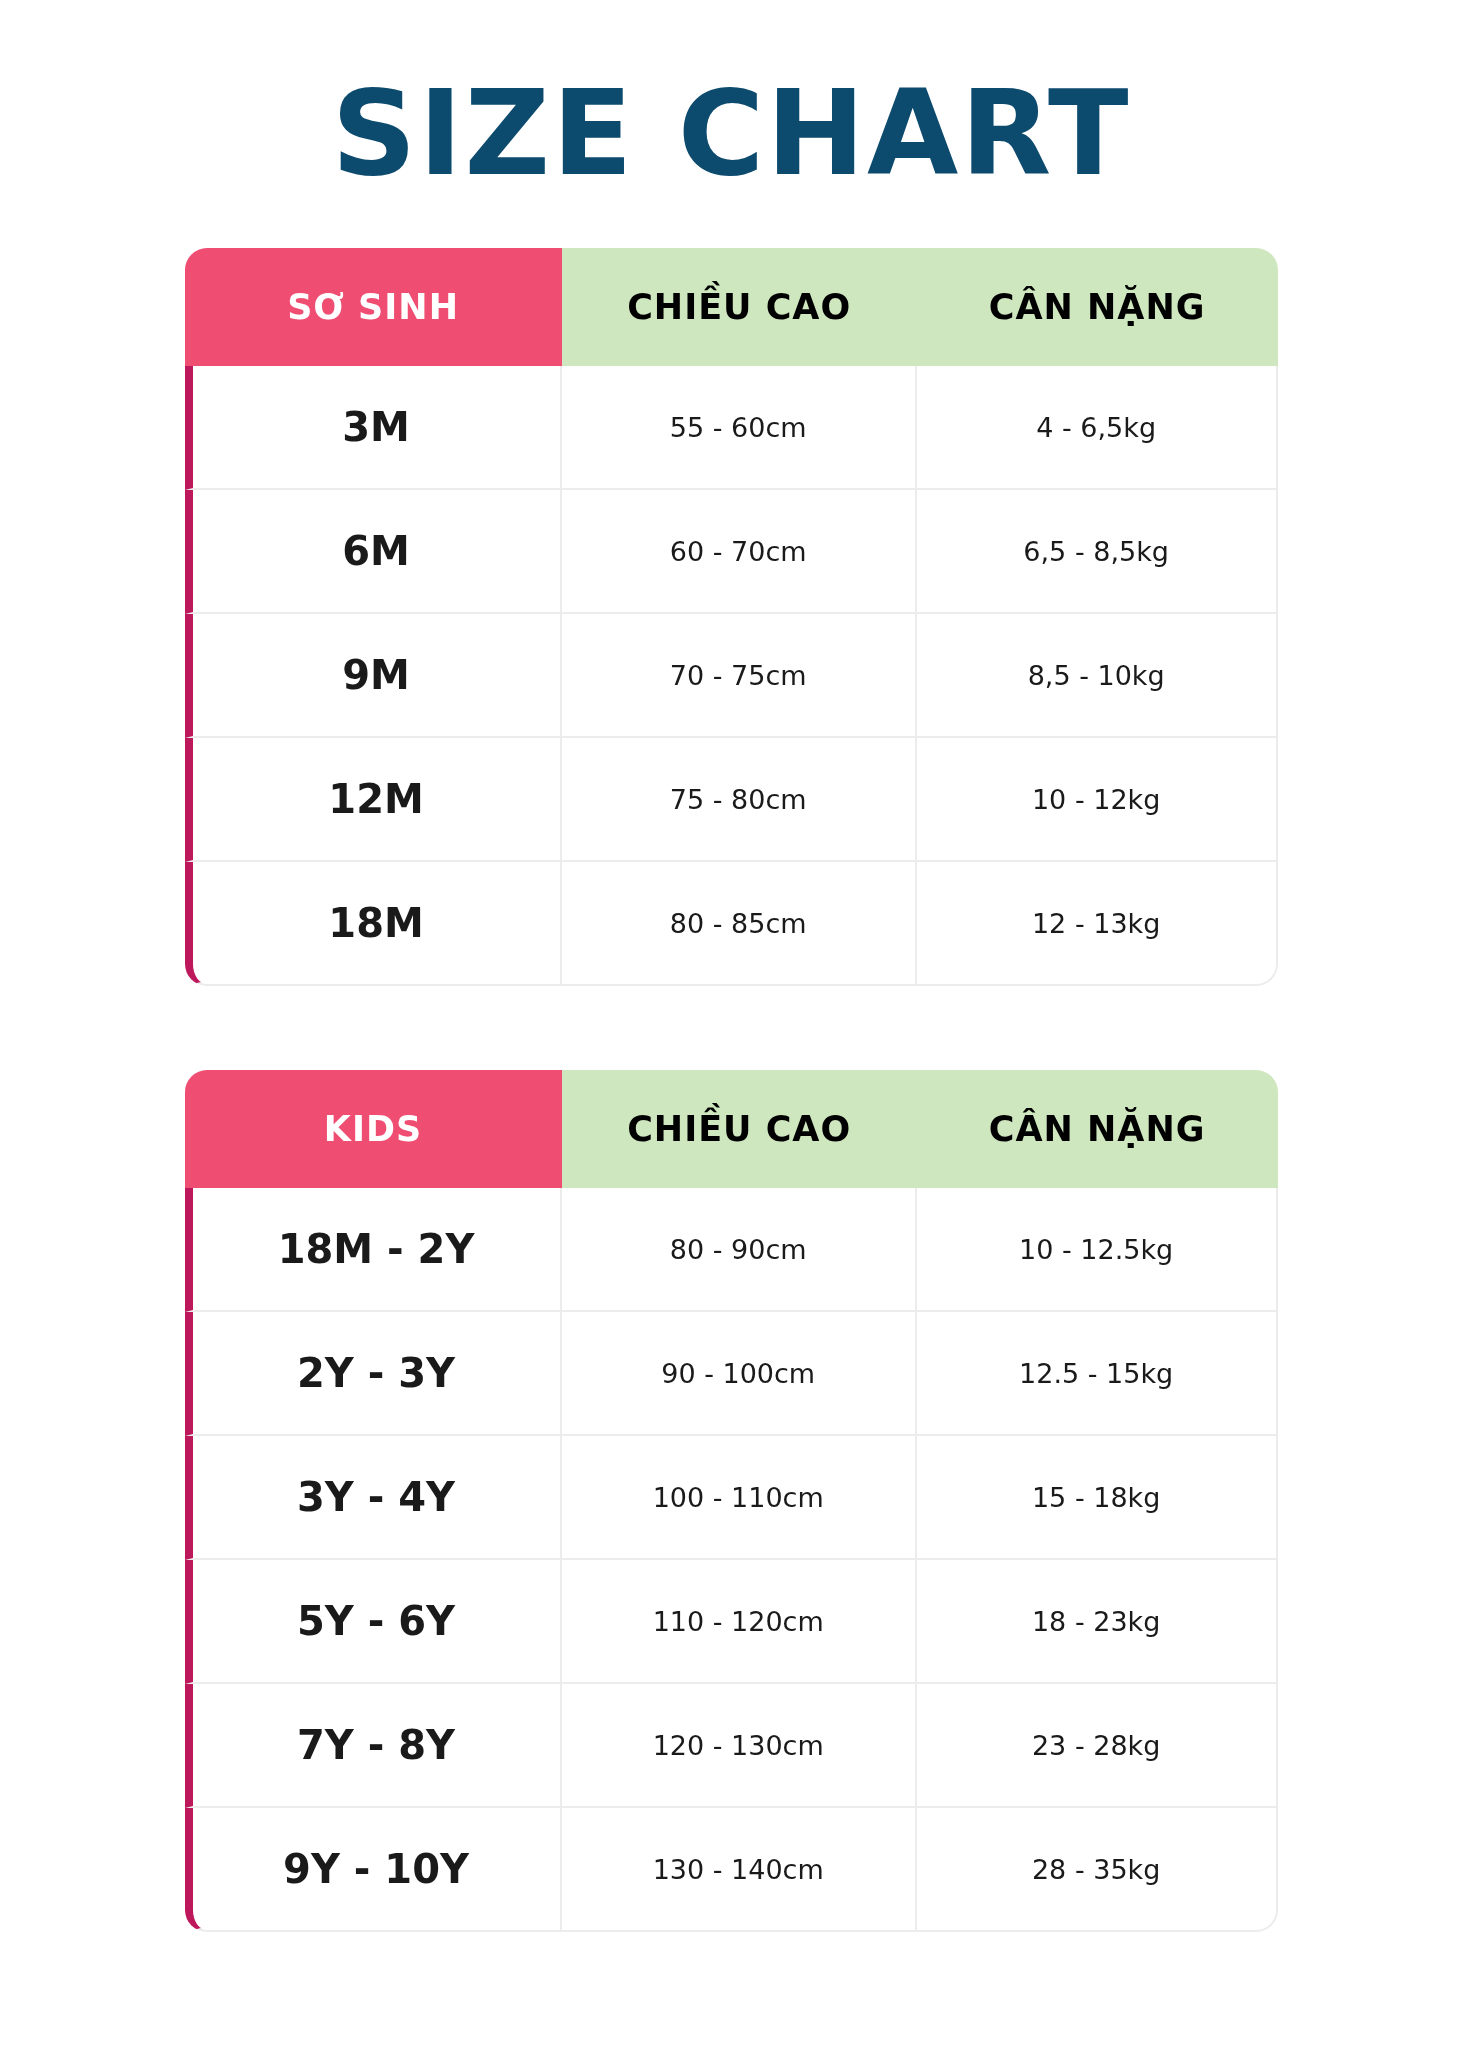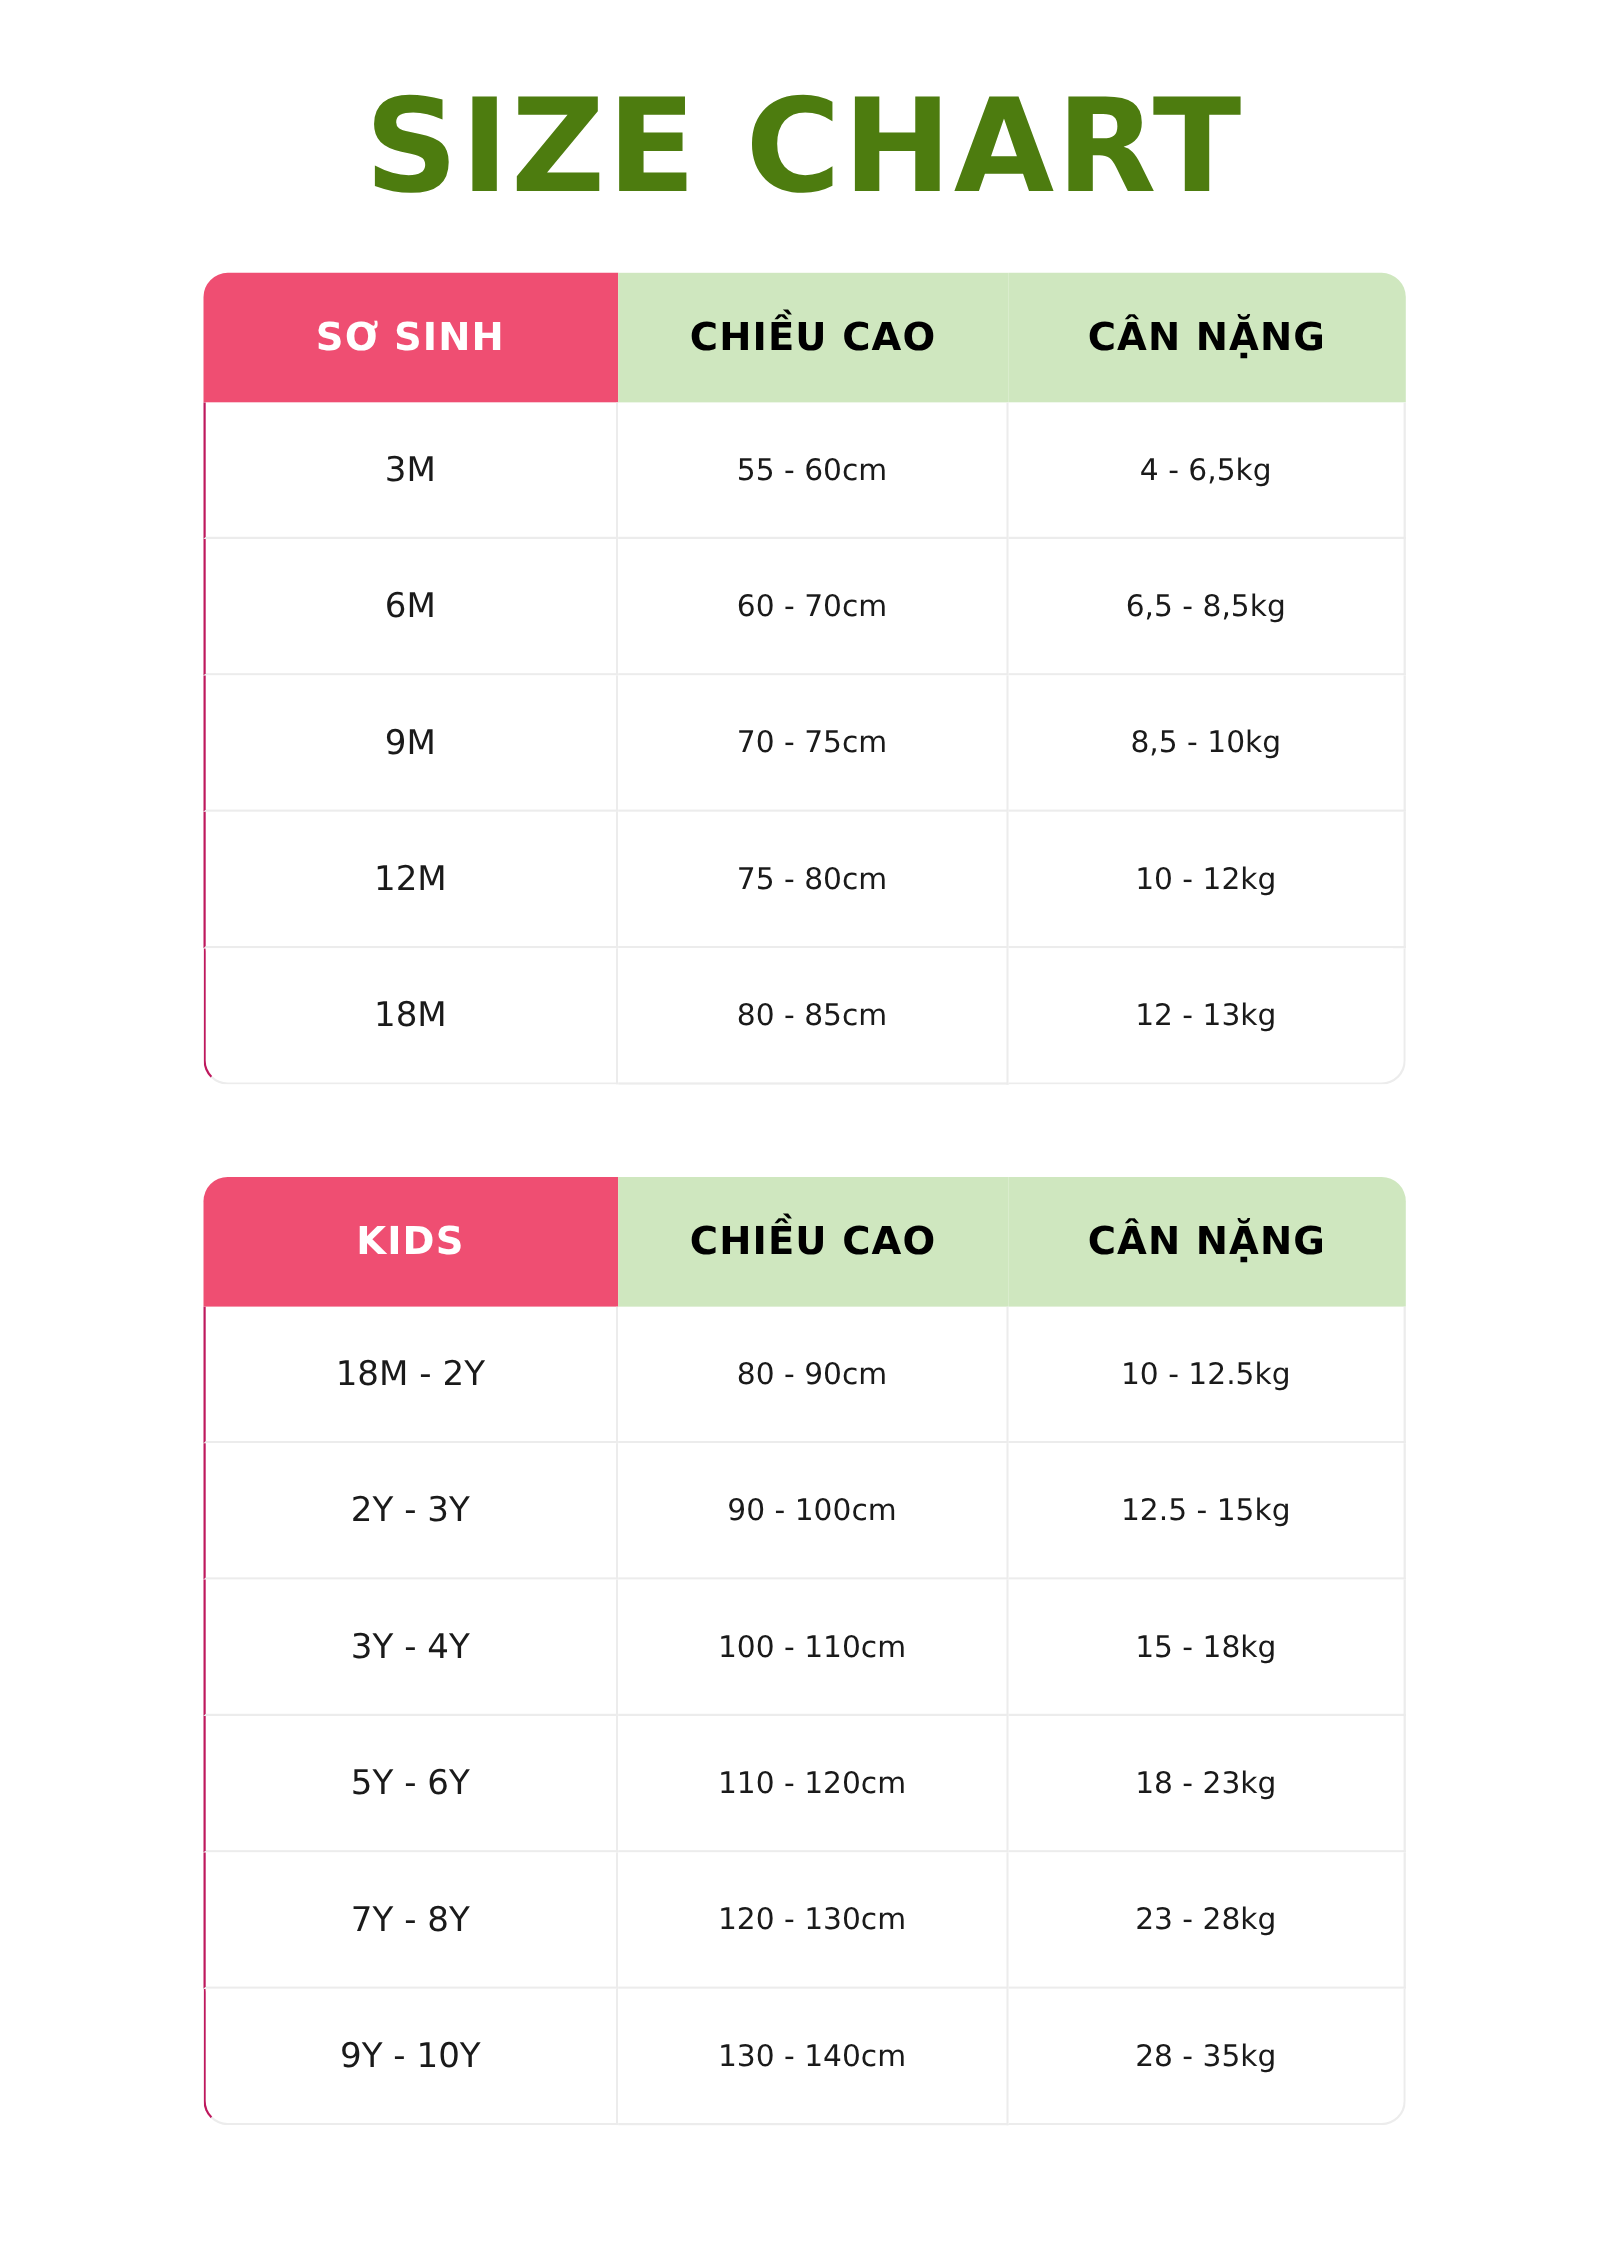--- a/index.html
+++ b/index.html
@@ -25,21 +25,21 @@
   
   .header {
     text-align: center;
     padding-top: 74px;
   }
   .title {
     font-size: 118px;
     line-height: 1.0;
     font-weight: 800;
     letter-spacing: 2px;
-    color: #4d7c0f;
+    color: #0c4a6e;
     margin: 0;
     font-family: "DejaVu Sans", "Liberation Sans", sans-serif;
   }
   .subtitle {
     font-size: 55px;
     line-height: 1.0;
     font-weight: 800;
     letter-spacing: 3px;
     color: #c7e3b6;
     margin: 48px 0 0 0;
@@ -88,23 +88,23 @@
     height: 122px;
     font-size: 27px;
     padding: 0;
     vertical-align: middle;
     text-align: center;
     border-bottom: 2px solid #ececec;
     border-right: 2px solid #ececec;
     background: #ffffff;
   }
   tbody td.col-label {
-    font-weight: 400;
-    font-size: 31px;
-    border-left: 2px solid #be185d;
+    font-weight: 700;
+    font-size: 40px;
+    border-left: 8px solid #be185d;
   }
   tbody td.col-last {
     border-right: 2px solid #ececec;
   }
   tbody tr:last-child td {
     border-bottom: 2px solid #ececec;
   }
   tbody tr:last-child td.col-label {
     border-bottom-left-radius: 22px;
   }

